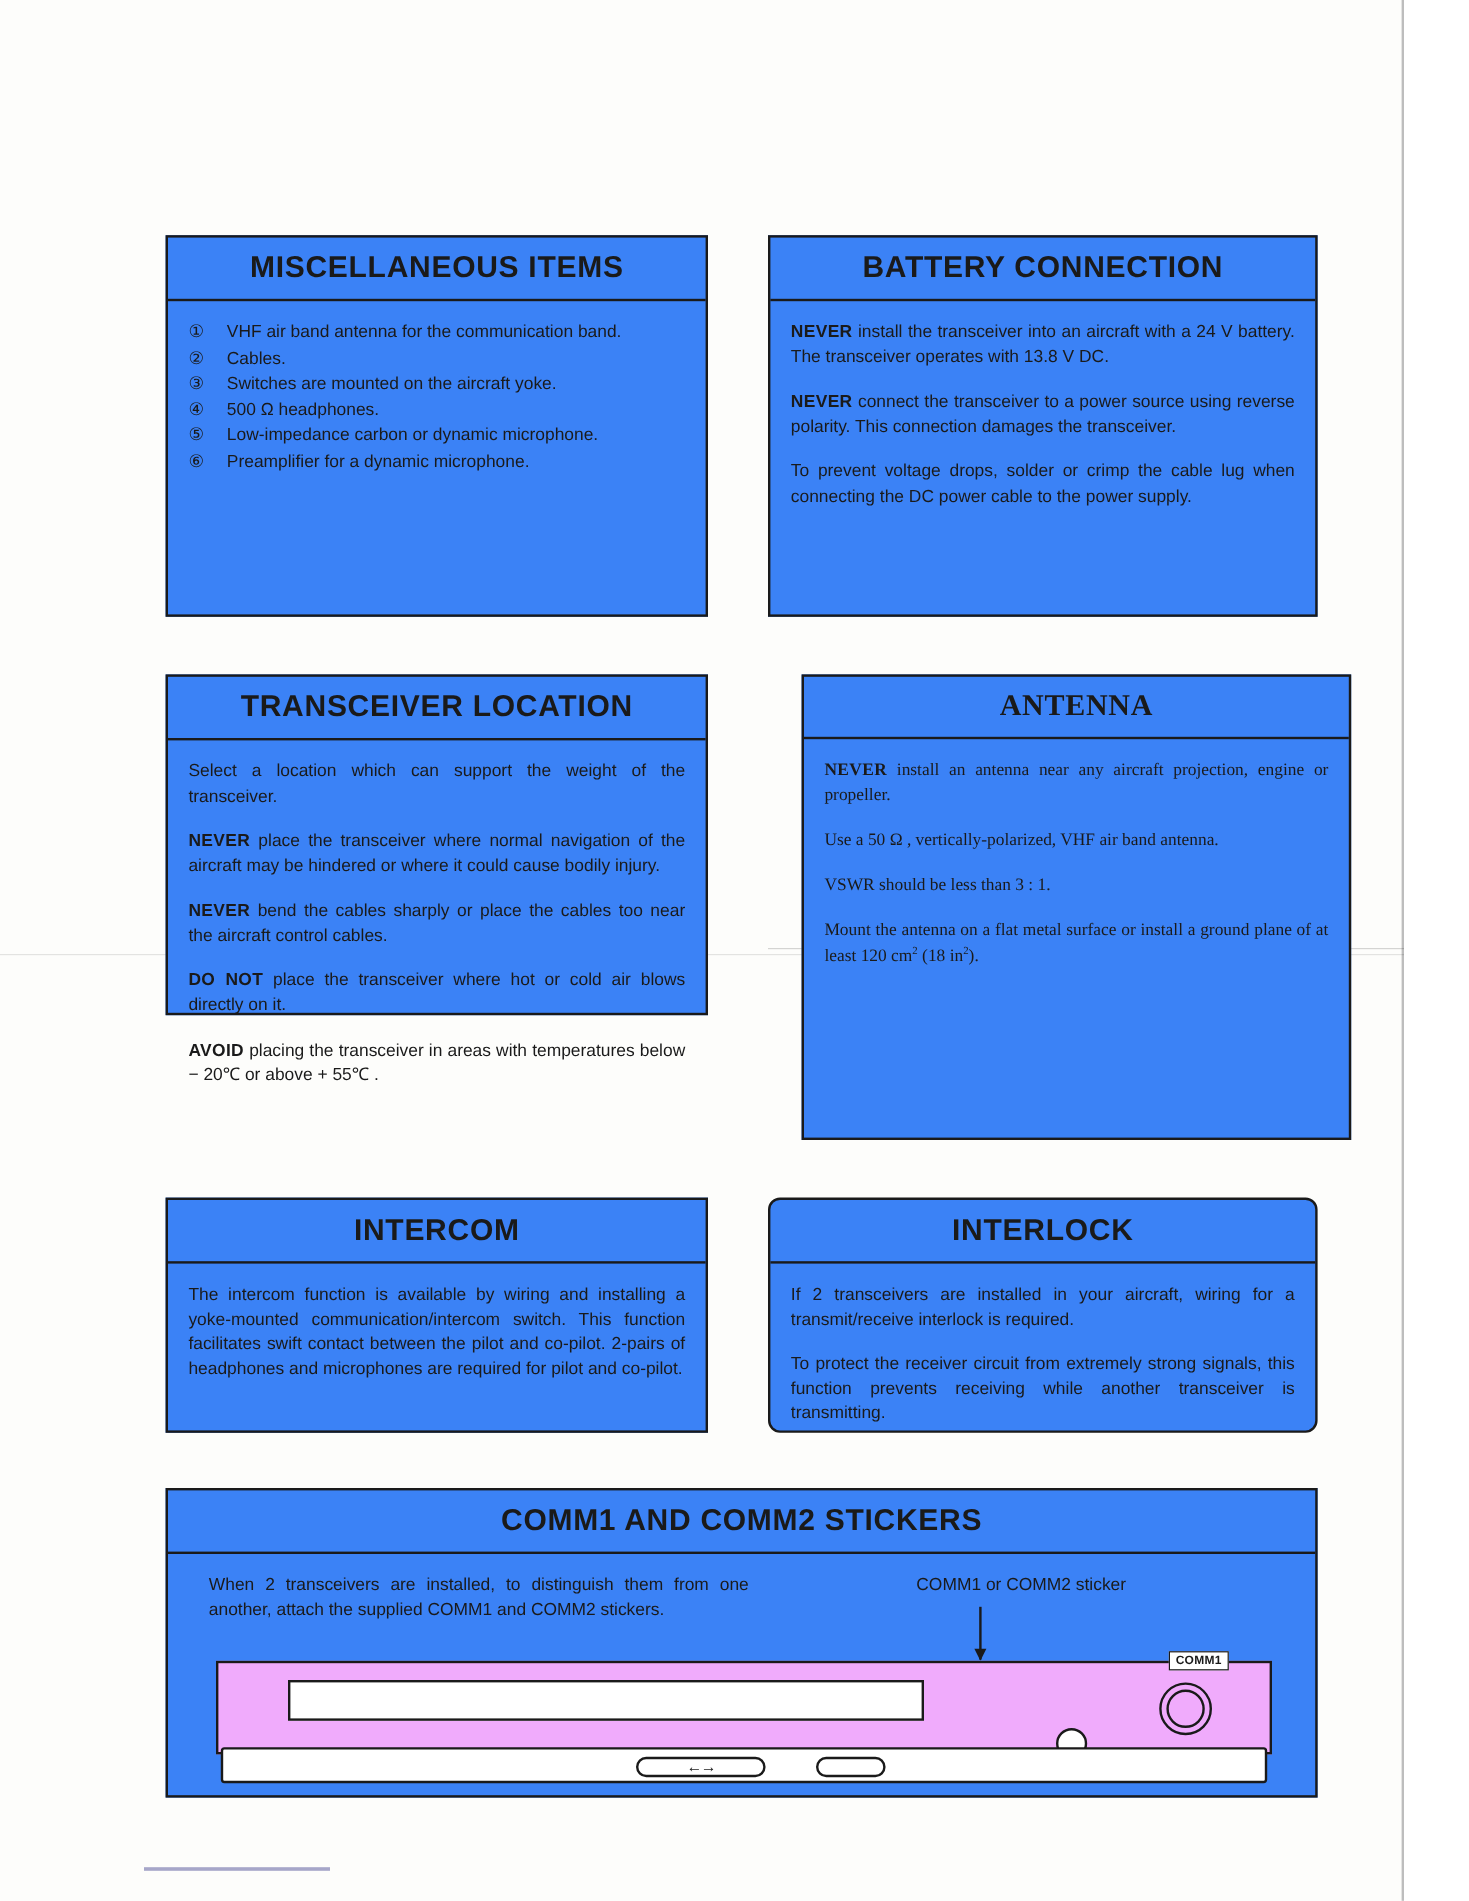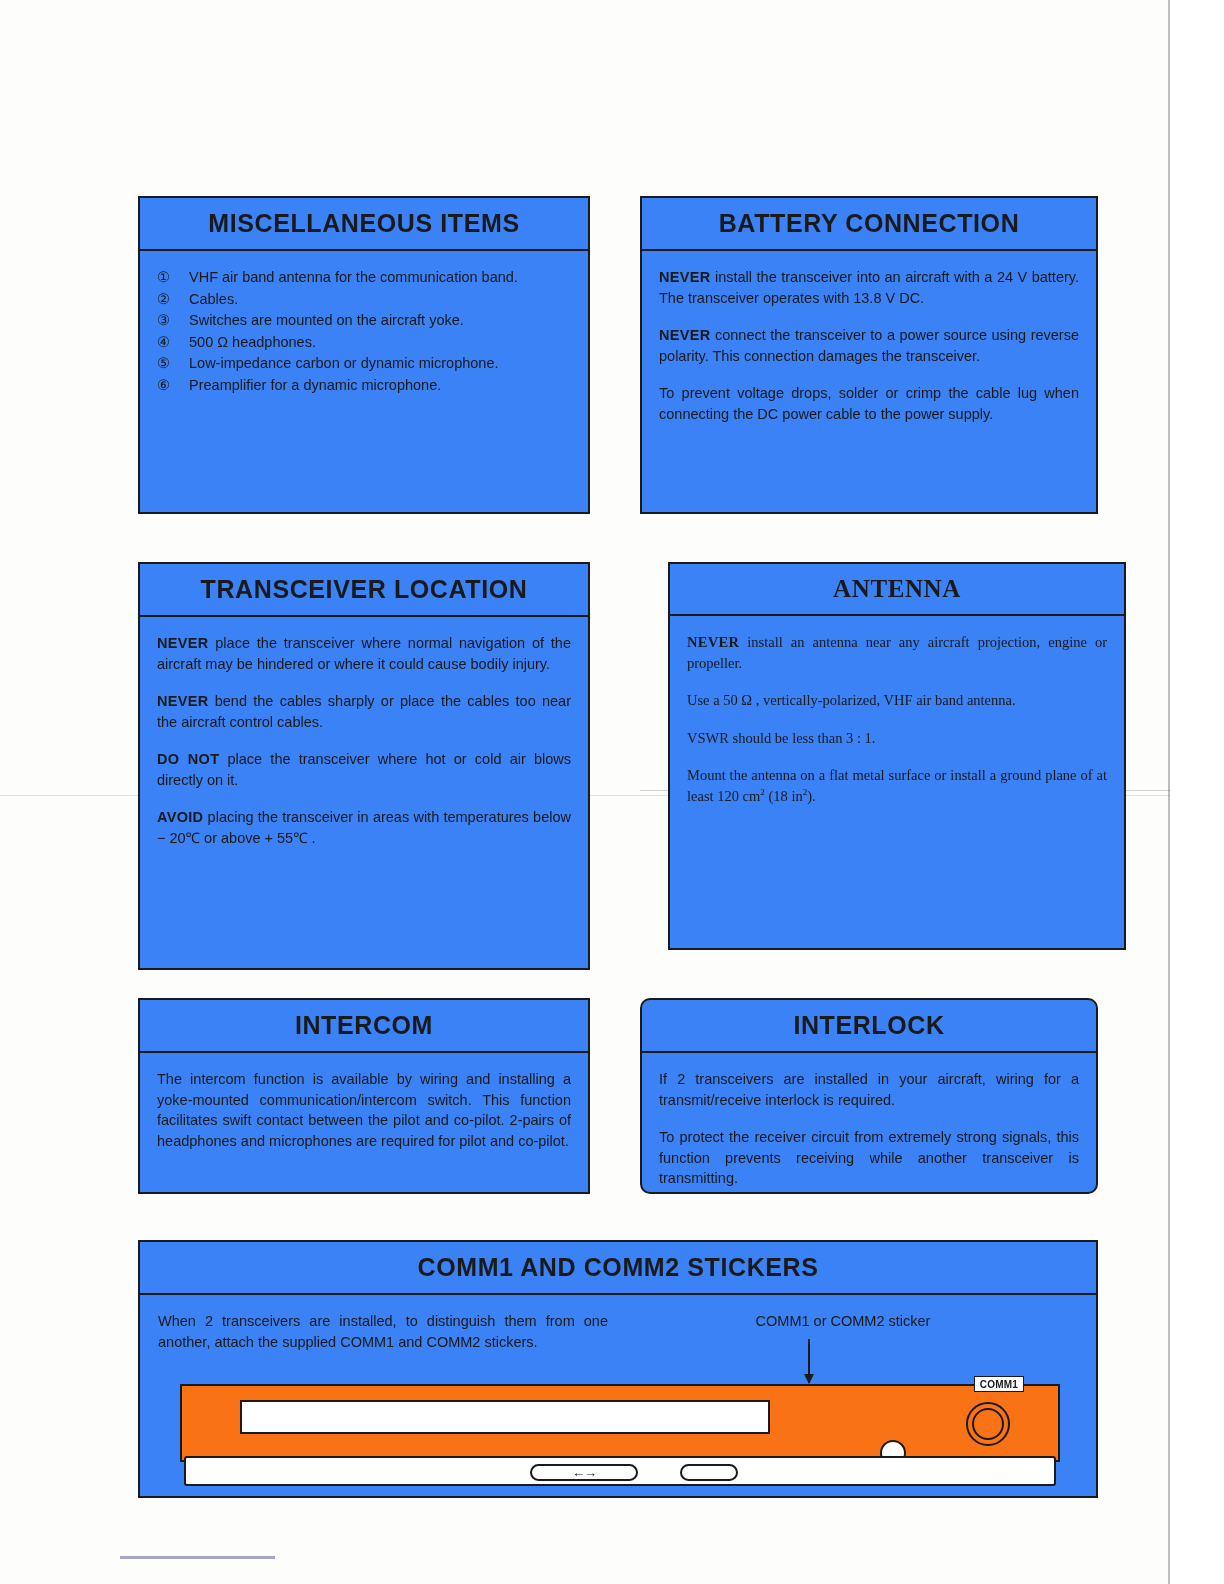--- a/index.html
+++ b/index.html
@@ -110,30 +110,30 @@
   ol.numlist li .circ {
     width: 18px;
     flex: 0 0 18px;
     text-align: left;
   }
   .small-sup { font-size: 9px; vertical-align: super; }
 
   
   #p-misc      { left: 138px; top: 196px;  width: 452px; height: 318px; }
   #p-battery   { left: 640px; top: 196px;  width: 458px; height: 318px; }
-  #p-location  { left: 138px; top: 562px;  width: 452px; height: 408px; }
+  #p-location  { left: 138px; top: 562px;  width: 452px; height: 284px; }
   #p-antenna   { left: 668px; top: 562px;  width: 458px; height: 388px; font-family: Liberation Serif, serif; }
   #p-intercom  { left: 138px; top: 998px;  width: 452px; height: 196px; }
   #p-interlock { left: 640px; top: 998px;  width: 458px; height: 196px; border-radius: 10px; }
   #p-stickers  { left: 138px; top: 1240px; width: 960px; height: 258px; }
 
   
   .stick-body {
     display: flex;
-    padding: 16px 18px 0 18px;
+    padding: 16px 18px 0 34px;
   }
   .stick-text {
     width: 450px;
     font-size: 14.5px;
     line-height: 1.42;
     text-align: justify;
   }
   .stick-callout {
     flex: 1;
     position: relative;
@@ -165,21 +165,21 @@
     top: 1384px;
     width: 880px;
     height: 104px;
   }
   .radio-face {
     position: absolute;
     left: 0; top: 0;
     width: 880px; height: 78px;
     border: 2px solid #1a1a1a;
     box-sizing: border-box;
-    background: #f97316;
+    background: #f0abfc;
   }
   .radio-display {
     position: absolute;
     left: 58px;
     top: 14px;
     width: 530px;
     height: 34px;
     border: 2px solid #1a1a1a;
     box-sizing: border-box;
     background: #fff;
@@ -310,20 +310,21 @@
     <div class="panel-body">
       <p class="para"><span class="kw">NEVER</span><span> install the transceiver into  an aircraft with a 24 V battery. The transceiver operates with 13.8 V DC.</span></p>
       <p class="para"><span class="kw">NEVER</span><span> connect the transceiver to a power source using reverse polarity.   This connection damages the transceiver.</span></p>
       <p class="para">To prevent voltage drops, solder or crimp the cable lug when connecting the DC power cable to the power supply.</p>
     </div>
   </section>
 
   <section class="panel" id="p-location">
     <div class="panel-title">TRANSCEIVER LOCATION</div>
     <div class="panel-body">
+      <p class="para">Select a location which can support the weight of the transceiver.</p>
       <p class="para"><span class="kw">NEVER</span><span> place the transceiver where normal navigation of the aircraft may be hindered or where it could cause bodily injury.</span></p>
       <p class="para"><span class="kw">NEVER</span><span> bend  the cables sharply or place the cables too near the aircraft control cables.</span></p>
       <p class="para"><span class="kw">DO NOT</span><span> place the transceiver where hot or cold air blows directly on it.</span></p>
       <p class="para"><span class="kw">AVOID</span><span> placing the transceiver in areas with temperatures below  − 20℃ or above + 55℃ .</span></p>
     </div>
   </section>
 
   <section class="panel" id="p-antenna">
     <div class="panel-title">ANTENNA</div>
     <div class="panel-body">

